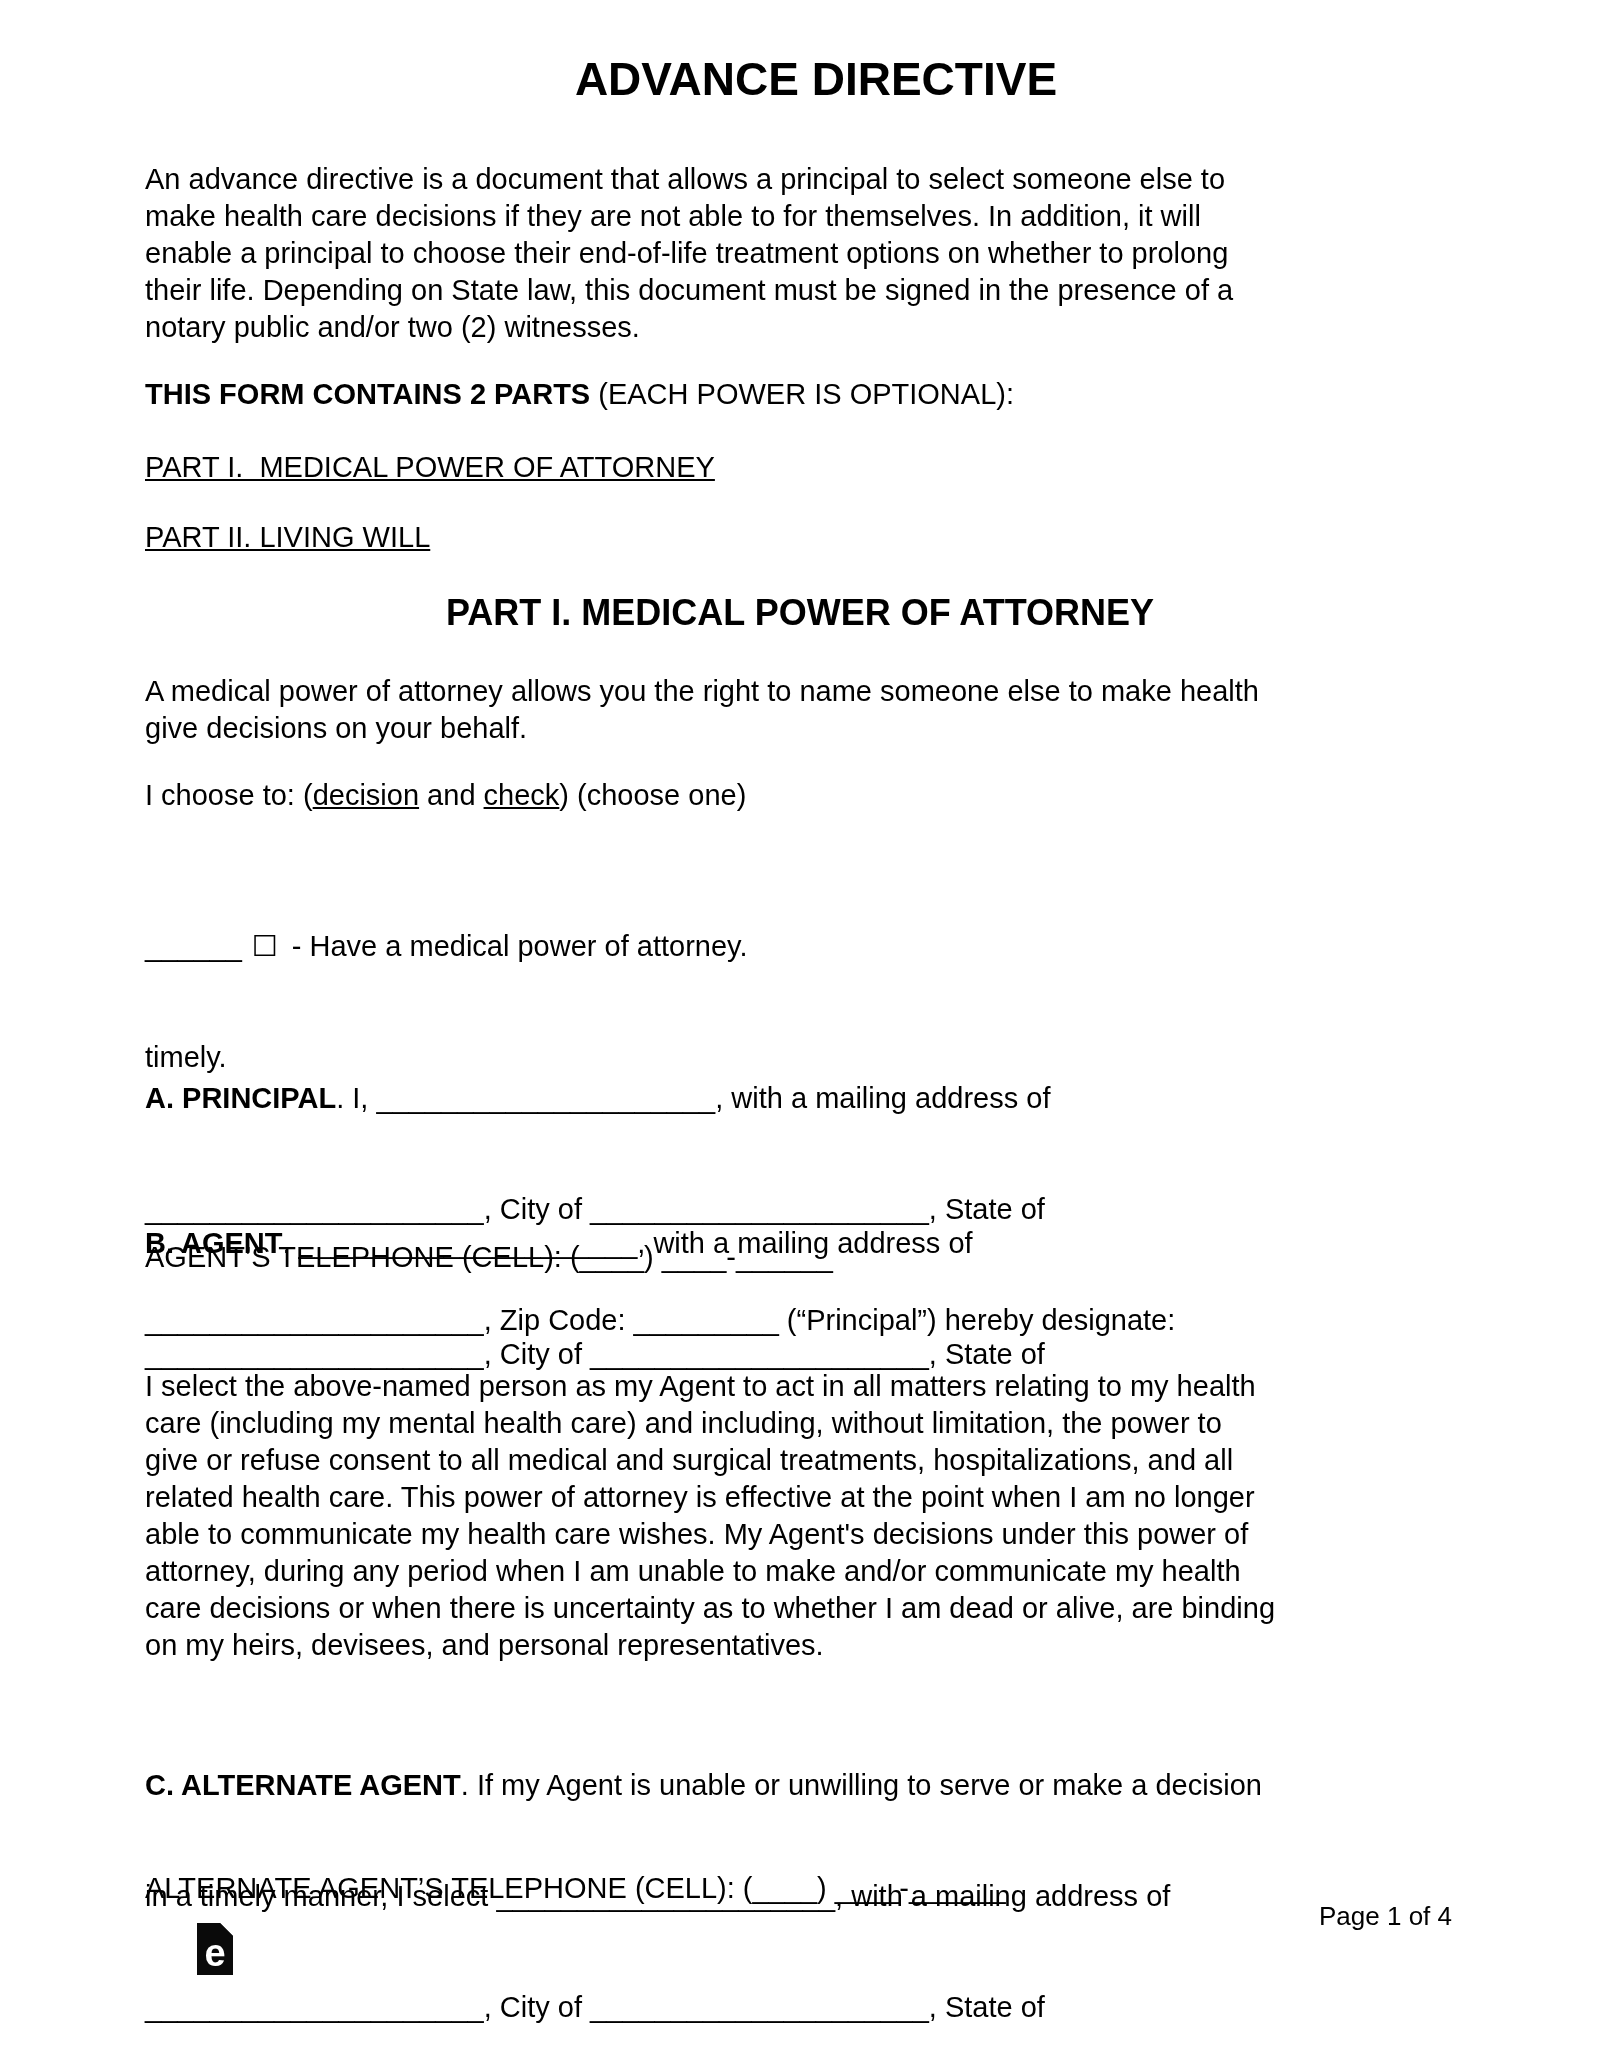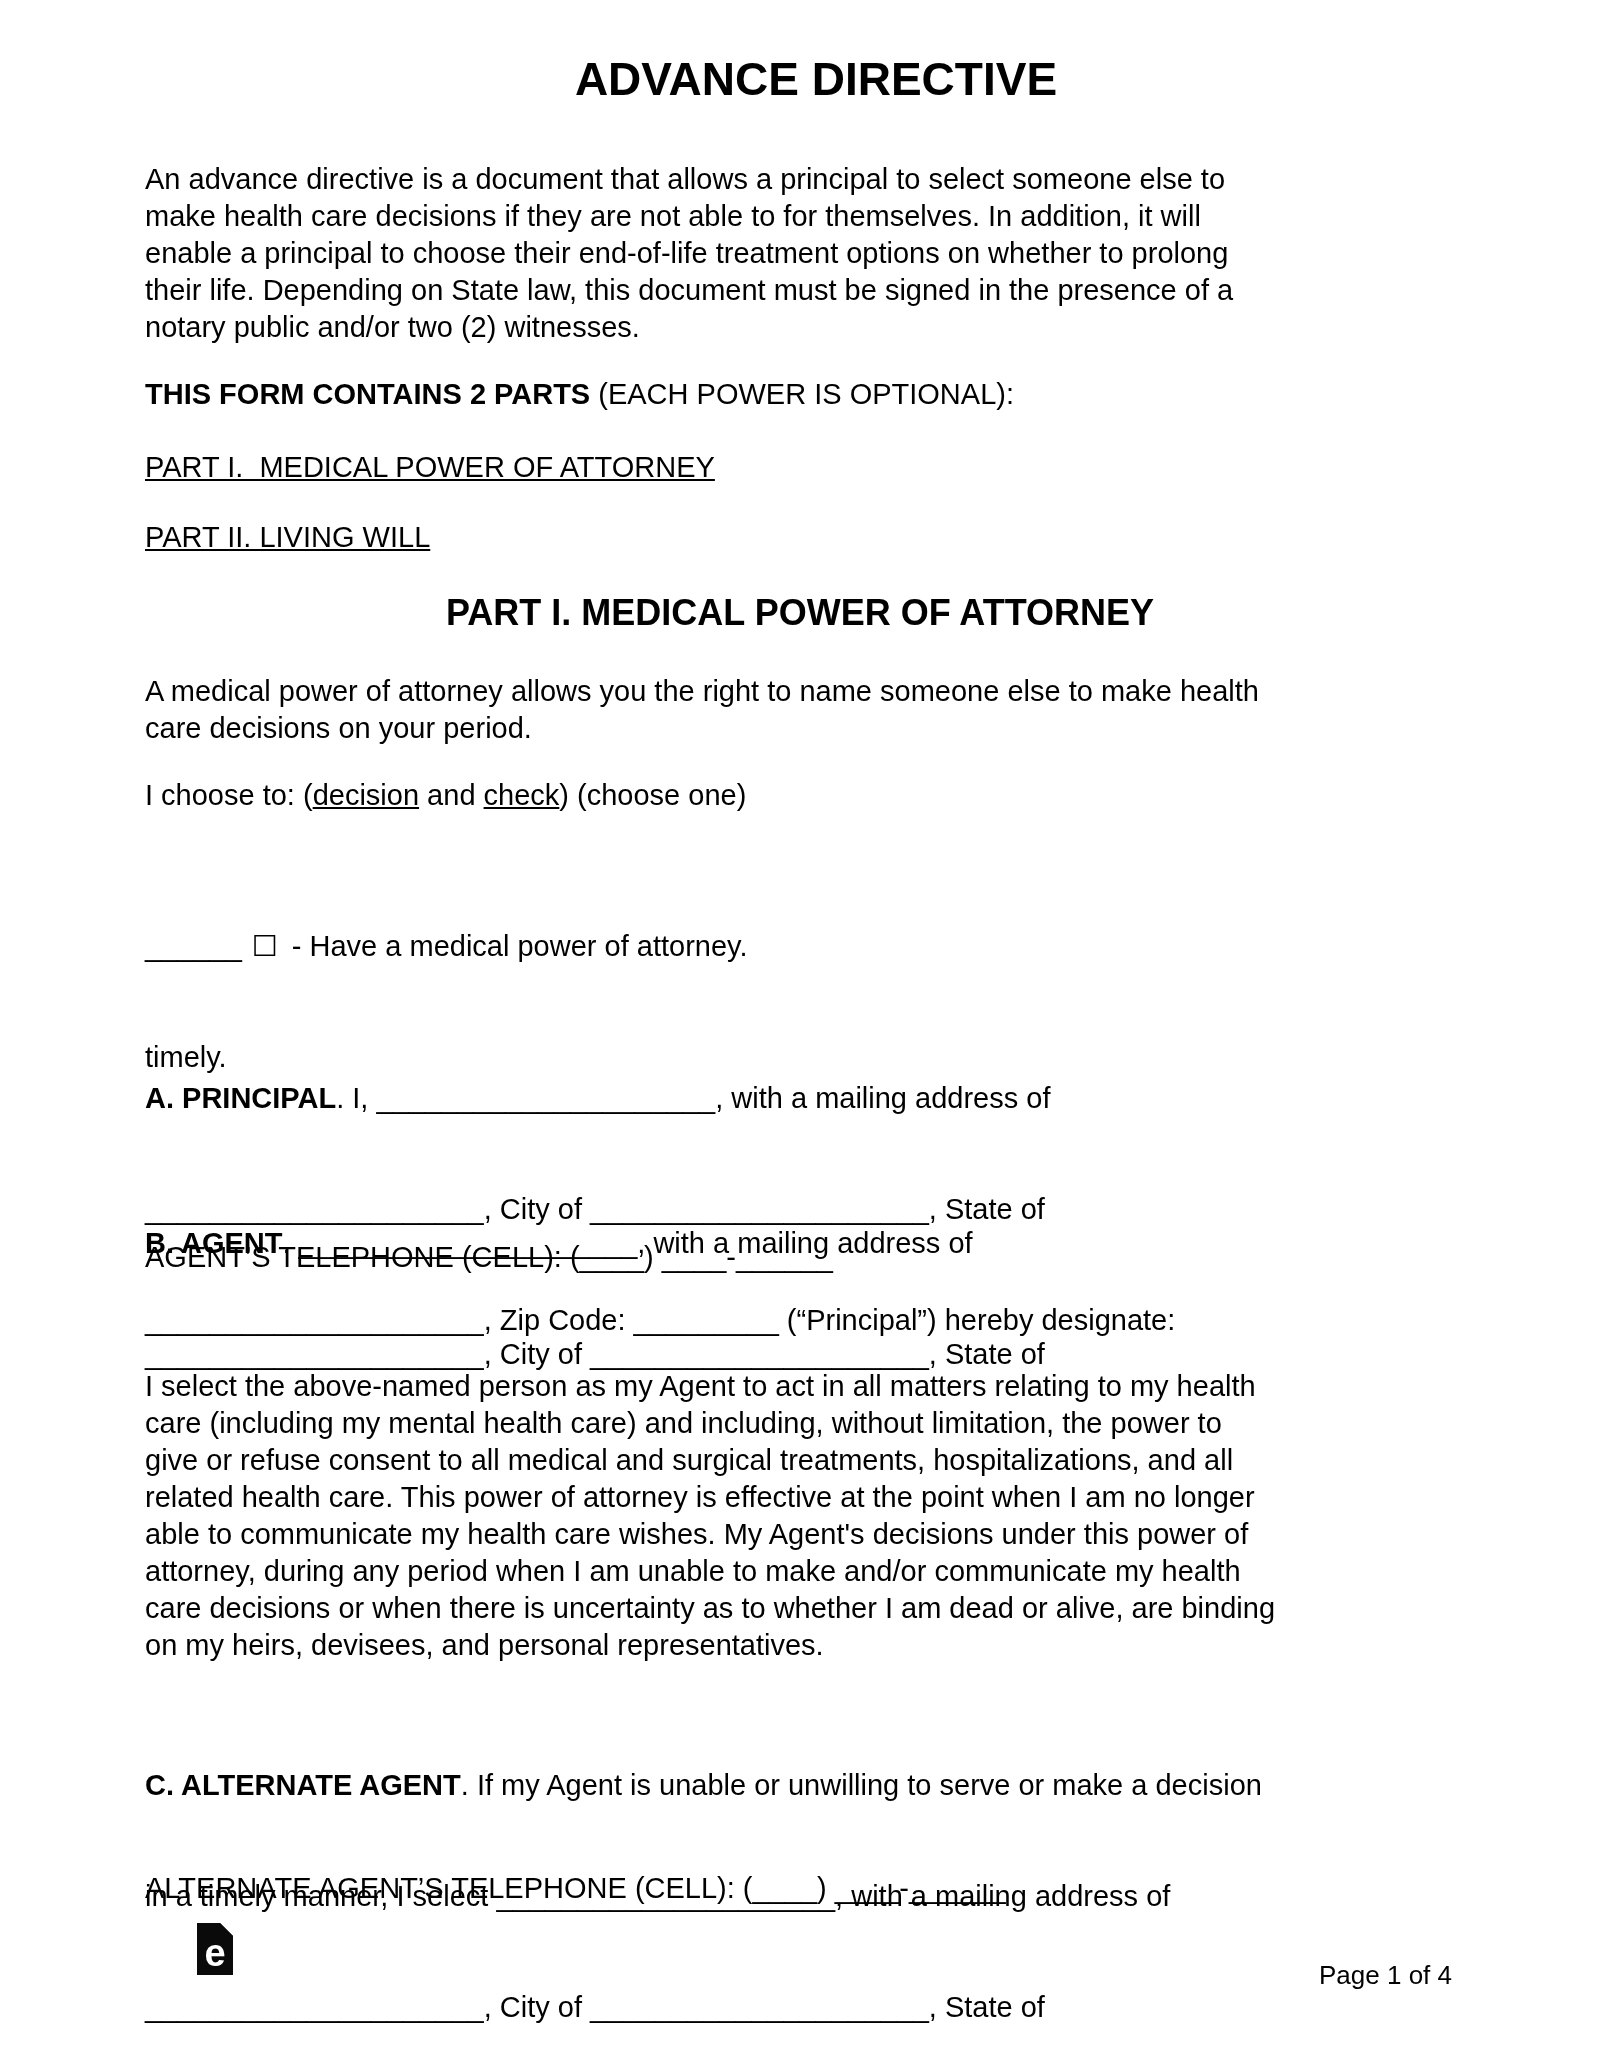--- a/index.html
+++ b/index.html
@@ -26,41 +26,41 @@
     position:absolute;left:0;right:0;top:590px;
     text-align:center;font-size:36px;line-height:46px;font-weight:bold;
   }
   .cb{
     font-family:"DejaVu Sans","Liberation Sans",sans-serif;
     margin:0 6px 0 10px;
   }
   .blank{white-space:pre;}
   .footer-logo{position:absolute;left:197px;top:1923px;width:36px;height:52px;}
   .page-number{
-    position:absolute;right:148px;top:1959px;
+    position:absolute;right:148px;top:1900px;
     font-size:26px;line-height:32px;
   }
 </style>
 </head>
 <body>
 
 <div class="page">
 
   <div class="title">ADVANCE DIRECTIVE</div>
 
   <div class="block" style="top:161px"><div class="ln">An advance directive is a document that allows a principal to select someone else to</div><div class="ln">make health care decisions if they are not able to for themselves. In addition, it will</div><div class="ln">enable a principal to choose their end-of-life treatment options on whether to prolong</div><div class="ln">their life. Depending on State law, this document must be signed in the presence of a</div><div class="ln">notary public and/or two (2) witnesses.</div></div>
 
   <div class="block" style="top:376px"><span class="b">THIS FORM CONTAINS 2 PARTS</span><span> (EACH POWER IS OPTIONAL):</span></div>
 
   <div class="block" style="top:449px"><span class="u">PART I.  MEDICAL POWER OF ATTORNEY</span></div>
   <div class="block" style="top:519px"><span class="u">PART II. LIVING WILL</span></div>
 
   <div class="h2">PART I. MEDICAL POWER OF ATTORNEY</div>
 
-  <div class="block" style="top:673px"><div class="ln">A medical power of attorney allows you the right to name someone else to make health</div><div class="ln">care decisions on your period.</div></div>
+  <div class="block" style="top:673px"><div class="ln">A medical power of attorney allows you the right to name someone else to make health</div><div class="ln">give decisions on your behalf.</div></div>
 
   <div class="block" style="top:777px"><span>I choose to: (</span><span class="u">decision</span><span> and </span><span class="u">check</span><span>) (choose one)</span></div>
 
   <div class="block" style="top:854px">
     <div class="ln"><span class="blank">______</span><span class="cb">☐</span><span> - Have a medical power of attorney.</span></div>
     <div class="ln">timely.</div>
   </div>
 
   <div class="block" style="top:1006px">
     <div class="ln"><span class="b">A. PRINCIPAL</span><span>. I, </span><span class="blank">_____________________</span><span>, with a mailing address of</span></div>

